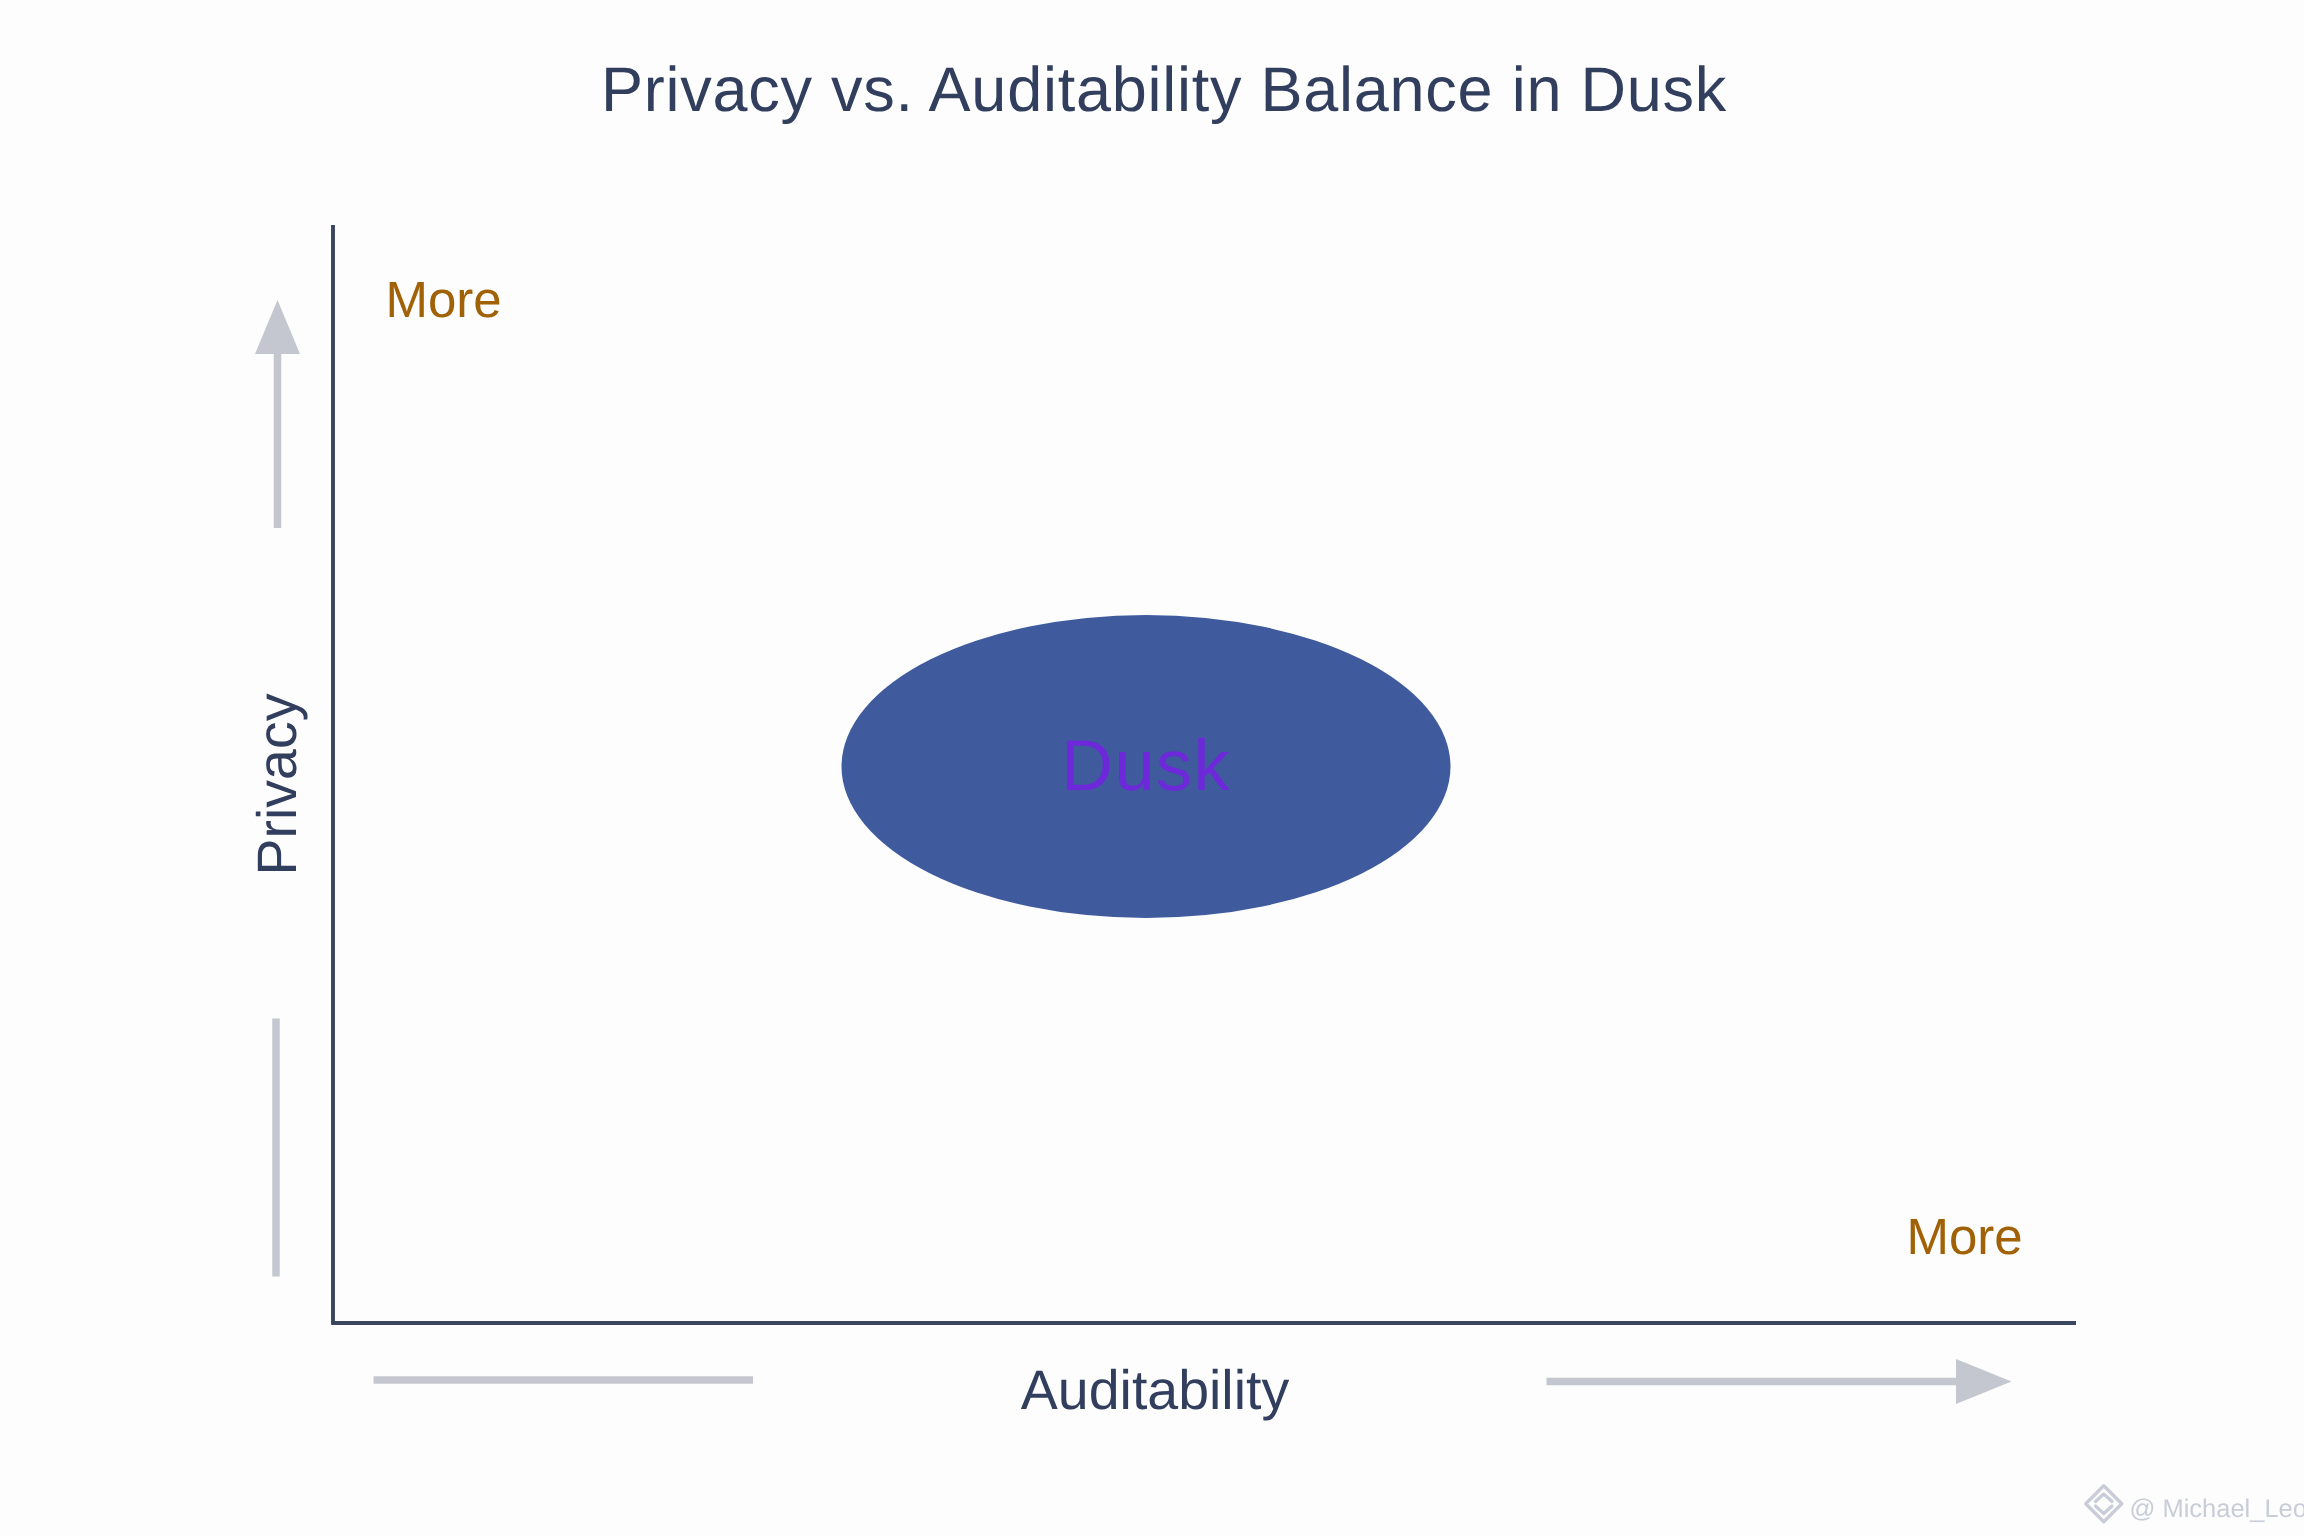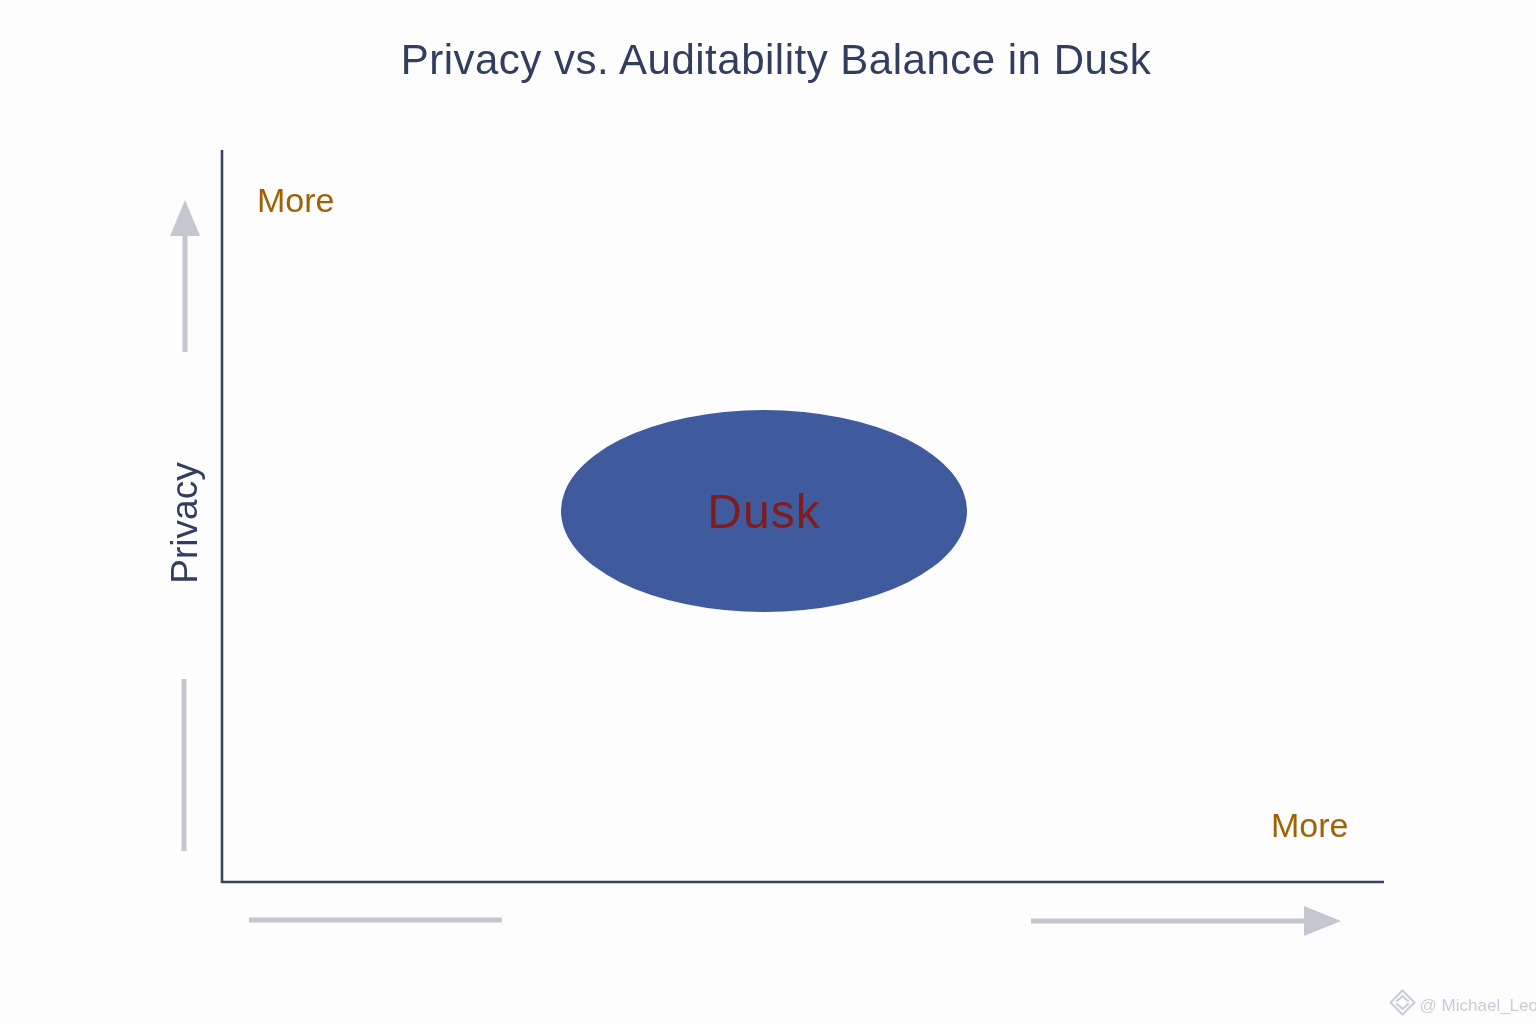--- a/index.html
+++ b/index.html
@@ -67,21 +67,21 @@
     transform: translate(-50%, -50%);
   }
   .bubble-label {
     position: absolute;
     left: 764px;
     top: 511px;
     transform: translate(-50%, -50%);
     font-size: 48px;
     font-weight: 400;
     letter-spacing: 1px;
-    color: #7f1d1d;
+    color: #6d28d9;
     white-space: nowrap;
     text-align: right;
   }
   .watermark {
     position: absolute;
     right: 14px;
     bottom: 8px;
     display: flex;
     align-items: flex-end;
     gap: 4px;
@@ -117,20 +117,21 @@
     <line x1="1031" y1="921" x2="1306" y2="921" stroke="#c4c7cf" stroke-width="5"></line>
     <polygon points="1341,921 1304,906 1304,936" fill="#c4c7cf"></polygon>
 
     <ellipse cx="764" cy="511" rx="203" ry="101" fill="#3f5b9d"></ellipse>
   </svg>
 
   <div class="annot more-top">More</div>
   <div class="annot more-right">More</div>
 
   <div class="axis-label y-axis-label">Privacy</div>
+  <div class="axis-label x-axis-label">Auditability</div>
 
   <div class="bubble-label">Dusk</div>
 
   <div class="watermark">
     <svg width="27" height="27" viewBox="0 0 27 27">
       <path d="M13.5 1.5 L25.5 13.5 L13.5 25.5 L1.5 13.5 Z" fill="none" stroke="#c9cdd8" stroke-width="2.2" stroke-linejoin="round"></path>
       <path d="M8 12 L13.5 7 L19 12" fill="none" stroke="#c9cdd8" stroke-width="2.2" stroke-linecap="round" stroke-linejoin="round"></path>
       <path d="M8 15 L13.5 20 L19 15" fill="none" stroke="#c9cdd8" stroke-width="2.2" stroke-linecap="round" stroke-linejoin="round"></path>
     </svg>
     <span>@ Michael_Leo</span>

